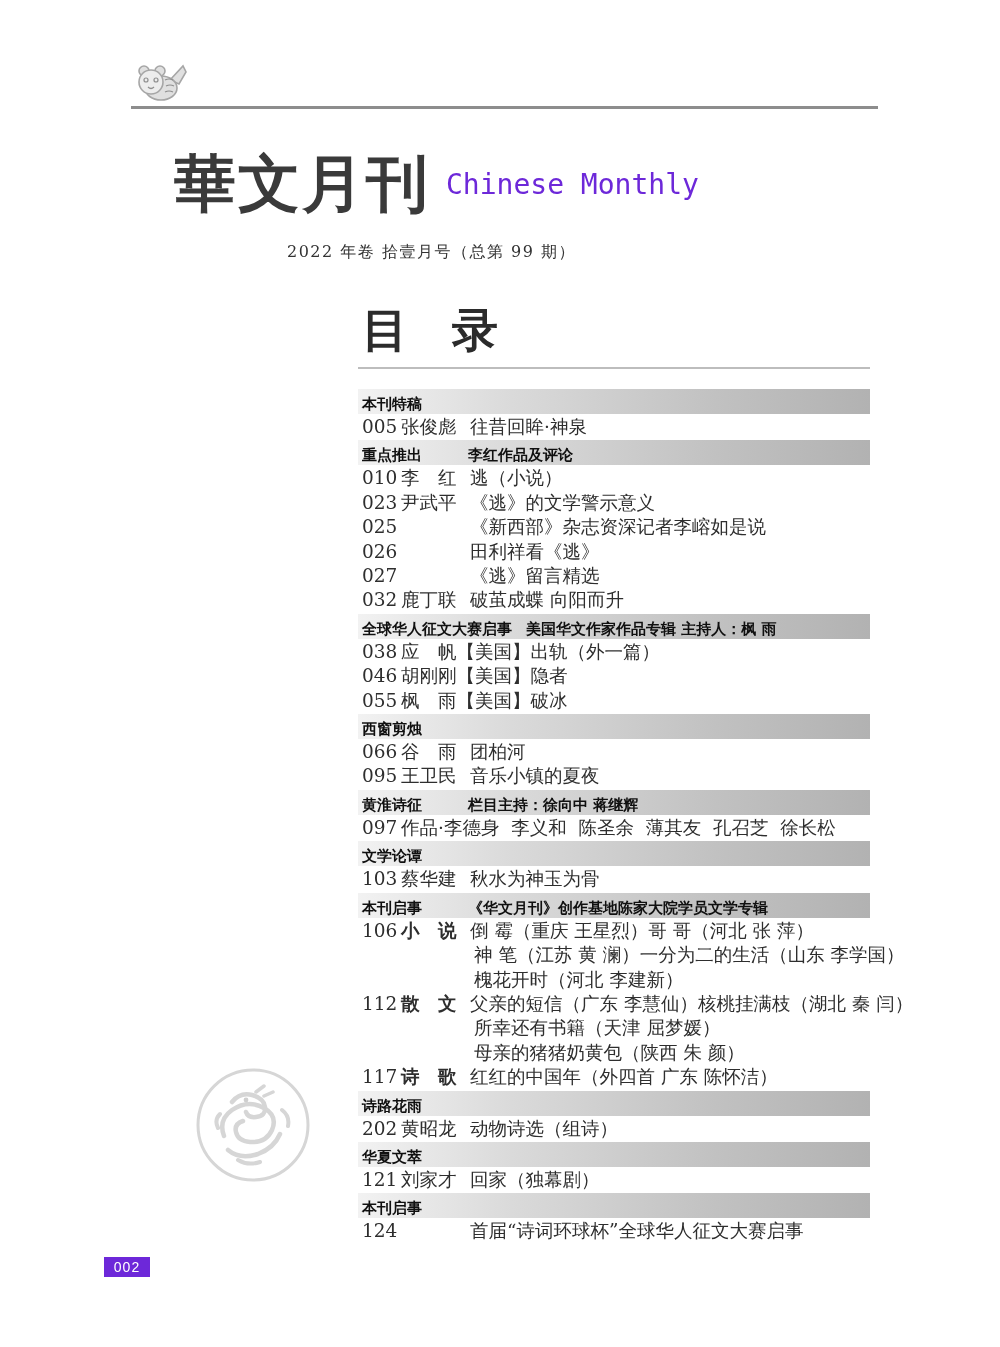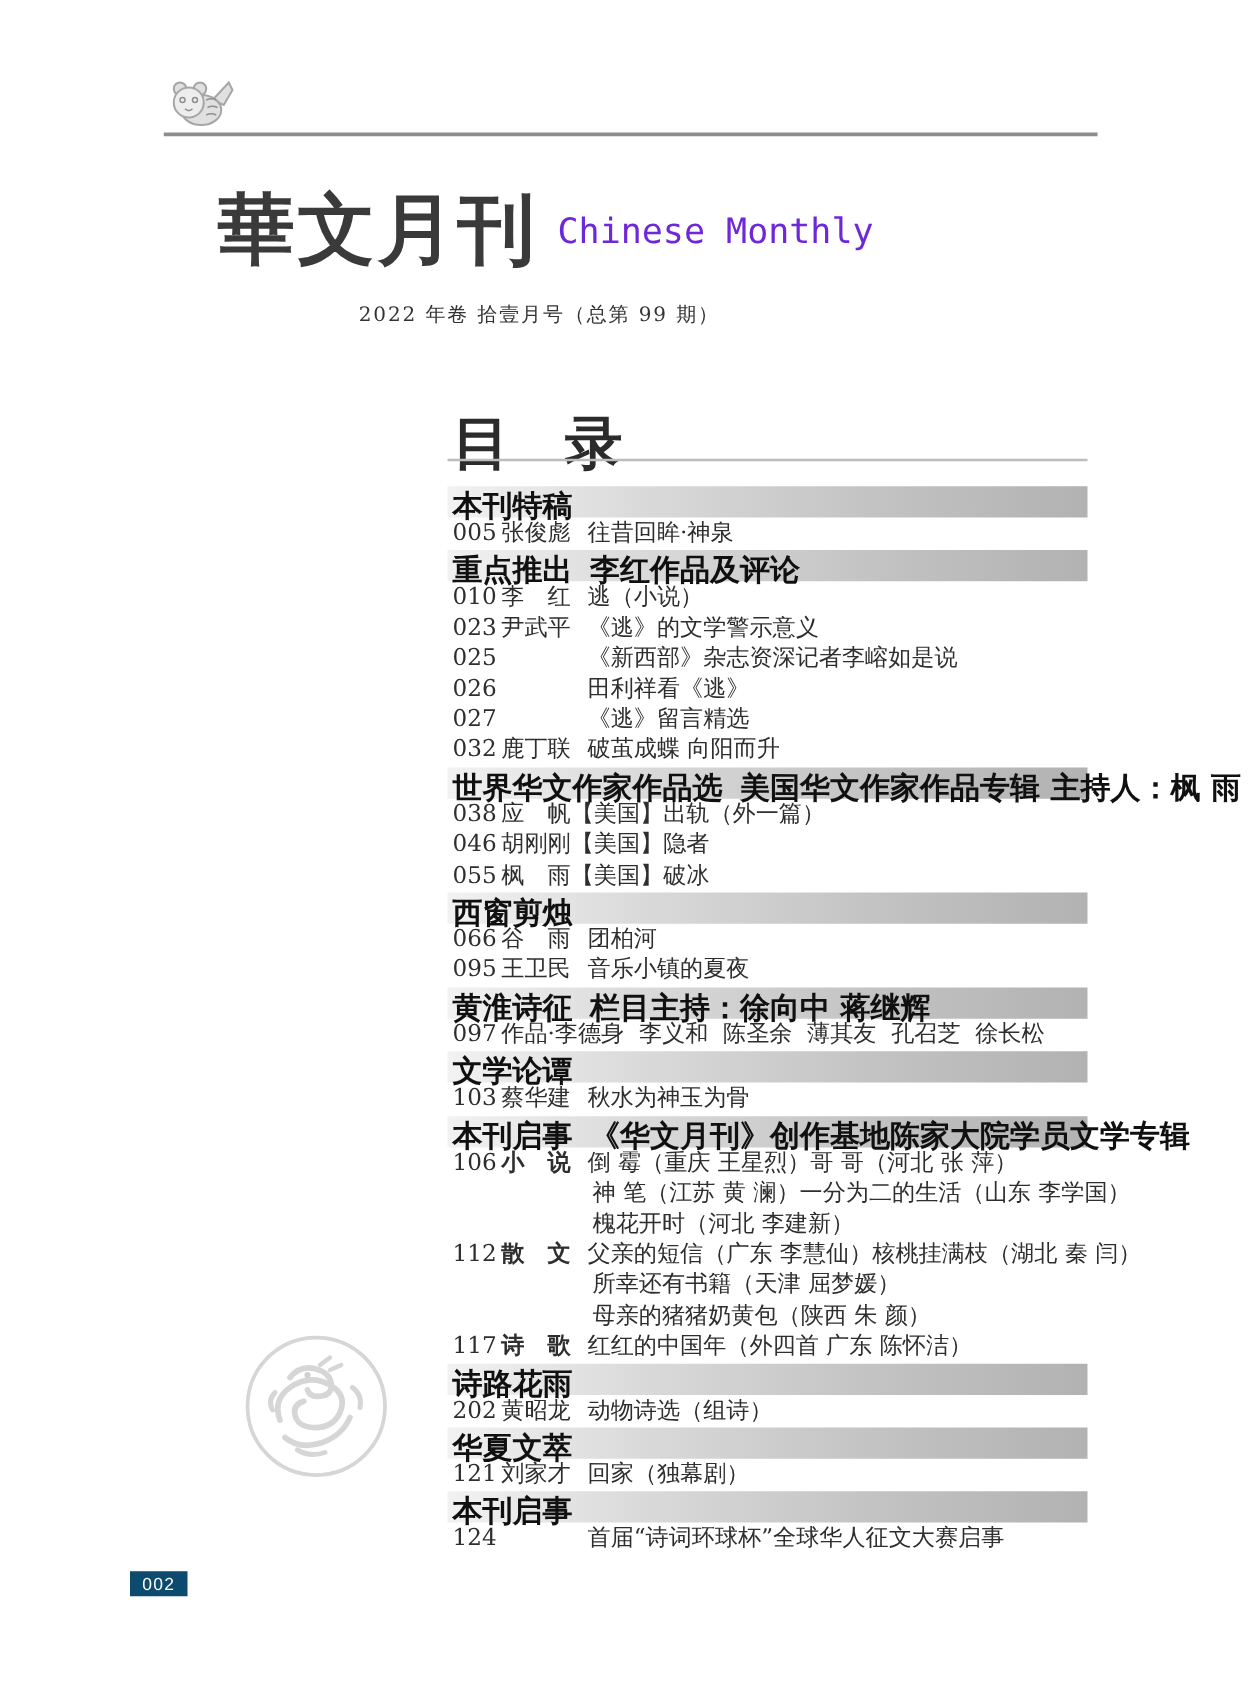--- a/index.html
+++ b/index.html
@@ -11,41 +11,41 @@
 
   .masthead{position:absolute;left:174px;top:144px;display:flex;align-items:center;white-space:pre;}
   .masthead-zh{font-family:"DejaVu Serif","Liberation Serif",serif;font-weight:bold;
                font-size:62px;line-height:80px;color:#3a3a3a;letter-spacing:2px;}
   .masthead-en{font-family:"DejaVu Sans Mono","Liberation Mono",monospace;font-size:28px;
                color:#6d28d9;margin-left:16px;}
 
   .issue-line{position:absolute;left:287px;top:242px;font-size:16px;color:#333;letter-spacing:1.5px;white-space:pre;}
 
   .toc-heading{position:absolute;left:362px;top:300px;font-weight:bold;font-size:46px;
-               color:#2b2b2b;letter-spacing:14px;white-space:pre;margin-top:24px;}
+               color:#2b2b2b;letter-spacing:14px;white-space:pre;}
   .toc-rule{position:absolute;left:358px;top:367px;width:512px;height:2px;background:#bdbdbd;}
 
   .toc{position:absolute;left:358px;top:388px;width:512px;font-size:18.5px;}
-  .section-bar{height:25px;margin:1px 0;display:flex;align-items:flex-start;padding-left:4px;
+  .section-bar{height:25px;margin:1px 0;display:flex;align-items:flex-end;padding-left:4px;
                background:linear-gradient(90deg,#f2f2f2 0%,#dadada 30%,#c1c1c1 70%,#b2b2b2 100%);
                font-family:"DejaVu Sans","Liberation Sans",sans-serif;font-weight:bold;
-               font-size:24px;color:#101010;white-space:pre;}
+               font-size:15px;color:#101010;white-space:pre;}
   .bar-label{min-width:92px;padding-right:14px;flex:0 0 auto;}
   .bar-extra{flex:0 0 auto;}
 
   .row{display:flex;align-items:baseline;line-height:24.4px;padding-left:4px;white-space:pre;}
   .num{width:39px;flex:0 0 auto;}
   .author{width:69px;flex:0 0 auto;}
   .row.flow .author{width:auto;}
   .author.genre{font-family:"DejaVu Sans","Liberation Sans",sans-serif;font-weight:bold;}
   .row.cont{padding-left:116px;}
   .title{flex:0 0 auto;}
 
   .dragon{position:absolute;left:194px;top:1066px;}
-  .page-badge{position:absolute;left:104px;top:1257px;width:46px;height:20px;background:#0c4a6e;
+  .page-badge{position:absolute;left:104px;top:1257px;width:46px;height:20px;background:#6d28d9;
               display:flex;align-items:center;justify-content:center;
               font-family:"Liberation Sans","DejaVu Sans",sans-serif;font-size:14px;color:#ffffff;letter-spacing:1px;}
 </style>
 </head>
 <body>
 
 <div class="page">
 
   <span class="tiger">
     <svg width="60" height="46" viewBox="0 0 60 46" fill="none">
@@ -124,21 +124,21 @@
     <span class="title">《逃》留言精选</span>
   </div>
 
   <div class="row">
     <span class="num">032</span>
     <span class="author">鹿丁联</span>
     <span class="title">破茧成蝶 向阳而升</span>
   </div>
 
   <div class="section-bar">
-    <span class="bar-label">世界华文作家作品选</span>
+    <span class="bar-label">全球华人征文大赛启事</span>
     <span class="bar-extra">美国华文作家作品专辑 主持人：枫 雨</span>
   </div>
 
   <div class="row flow">
     <span class="num">038</span>
     <span class="author">应　帆</span>
     <span class="title">【美国】出轨（外一篇）</span>
   </div>
 
   <div class="row flow">

